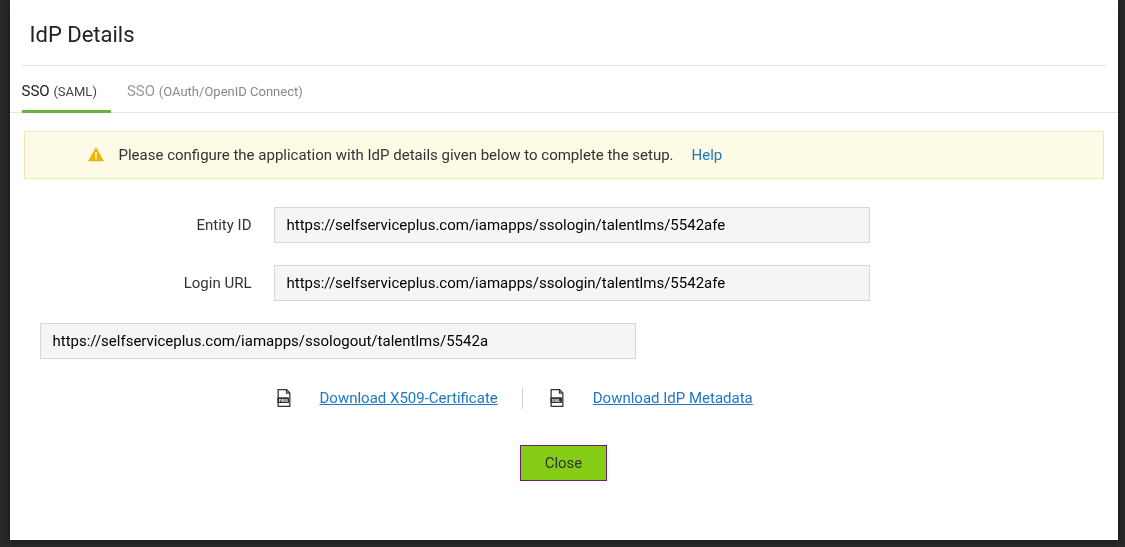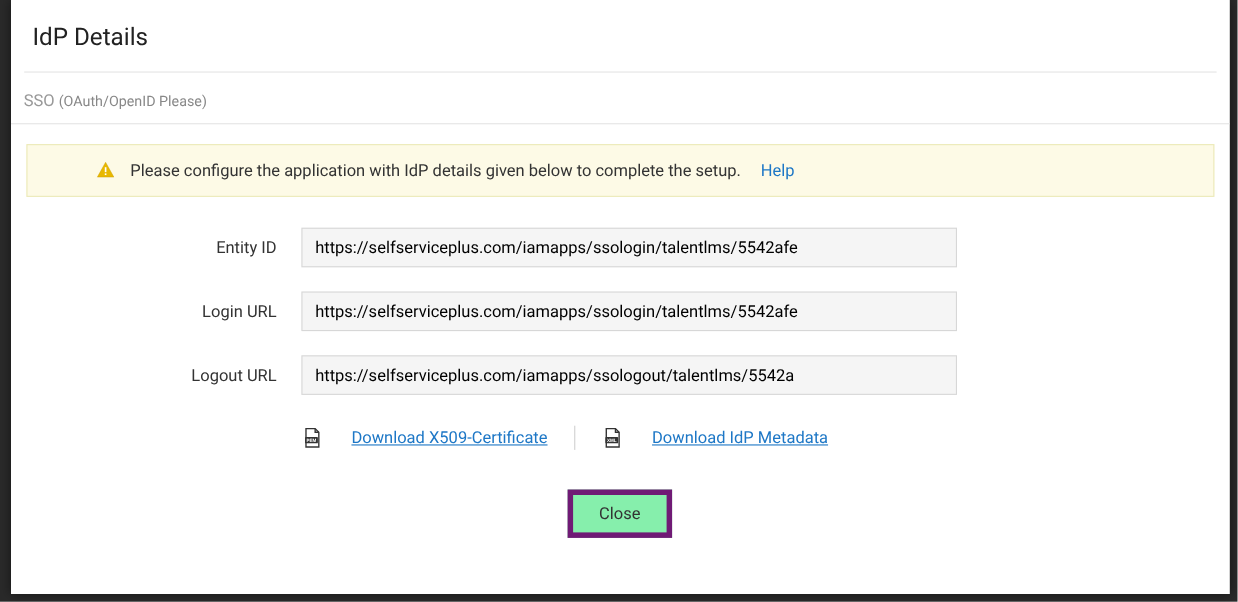--- a/index.html
+++ b/index.html
@@ -131,40 +131,44 @@
       margin: 0 14px;
     }
     .file-icon {
       display: flex;
     }
     .close-row {
       text-align: center;
       margin-top: 36px;
     }
     .close-btn {
-      background: #86efac;
-      border: 5px solid #701a75;
+      background: #84cc16;
+      border: 1px solid #701a75;
       color: #333;
       font-size: 15px;
       padding: 8px 24px;
       cursor: pointer;
       font-family: inherit;
     }
   </style>
 </head>
 <body>
 
 <div class="dialog">
   <h2 class="dialog-title">IdP Details</h2>
   <hr class="hr-light">
 
   <div class="tabs">
+    <div class="tab active">
+      <span>SSO</span>
+      <span class="tab-sub">(SAML)</span>
+    </div>
     <div class="tab">
       <span>SSO</span>
-      <span class="tab-sub">(OAuth/OpenID Please)</span>
+      <span class="tab-sub">(OAuth/OpenID Connect)</span>
     </div>
   </div>
 
   <div class="alert">
     <span class="alert-icon">
       <svg width="18" height="18" viewBox="0 0 24 24">
         <path d="M12 2 L22 20 L2 20 Z" fill="#e8b800" stroke="#c99b00" stroke-width="0.5"></path>
         <rect x="11" y="8" width="2" height="6" fill="#fff"></rect>
         <rect x="11" y="15.5" width="2" height="2" fill="#fff"></rect>
       </svg>
@@ -179,21 +183,20 @@
       <label class="form-label">Entity ID</label>
       <input class="form-input" type="text" readonly="" value="https://selfserviceplus.com/iamapps/ssologin/talentlms/5542afe" style="">
     </div>
 
     <div class="form-row">
       <label class="form-label">Login URL</label>
       <input class="form-input" type="text" readonly="" value="https://selfserviceplus.com/iamapps/ssologin/talentlms/5542afe" style="">
     </div>
 
     <div class="form-row">
-      <label class="form-label">Logout URL</label>
       <input class="form-input" type="text" readonly="" value="https://selfserviceplus.com/iamapps/ssologout/talentlms/5542a" style="">
     </div>
 
 
     <div class="download-row">
       <div class="dl-group">
         <span class="file-icon">
           <svg width="20" height="20" viewBox="0 0 24 24">
             <path d="M5 2 h10 l4 4 v16 h-14 z" fill="#fff" stroke="#333" stroke-width="1.5"></path>
             <path d="M15 2 v4 h4" fill="none" stroke="#333" stroke-width="1.5"></path>

